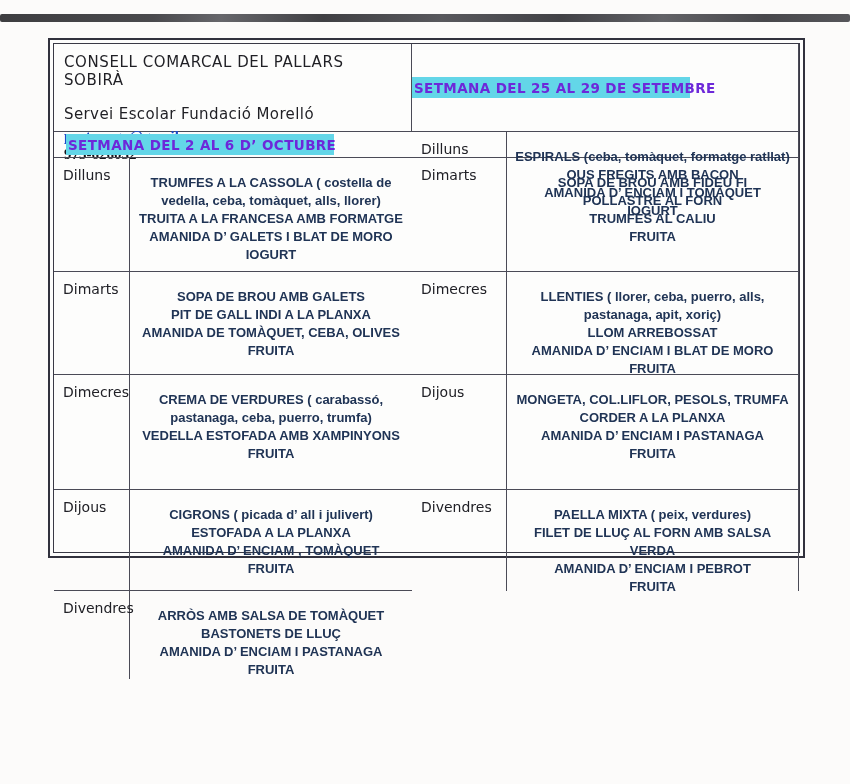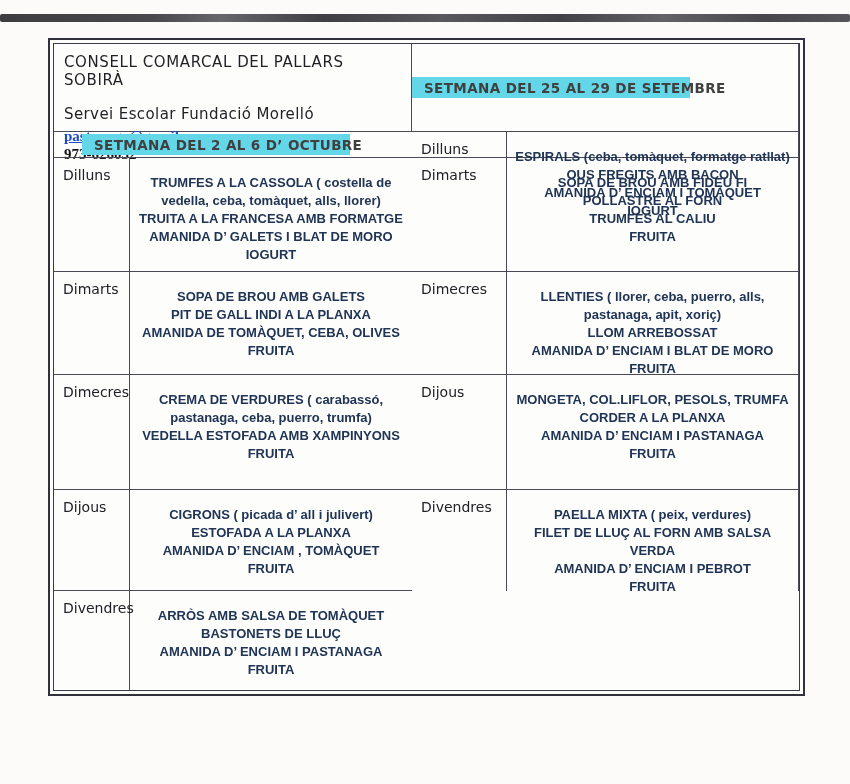--- a/index.html
+++ b/index.html
@@ -10,21 +10,21 @@
     font-family:"DejaVu Sans", sans-serif;
     overflow:hidden;
   }
   .scan-bar{
     position:absolute;left:0;top:14px;width:850px;height:8px;
     background:linear-gradient(90deg,#2d2d30 0%,#3a3a3e 18%,#59595e 26%,#2f2f33 38%,#4a4a4f 52%,#313136 66%,#55555a 78%,#38383c 90%,#47474c 100%);
     border-radius:2px;
     opacity:.92;
   }
   .table-outer{
-    position:absolute;left:48px;top:38px;width:757px;height:658px;
+    position:absolute;left:48px;top:38px;width:757px;height:520px;
     border:2px solid #31313d;
     padding:3px;
     box-sizing:border-box;
     background:#fdfdfc;
   }
   .table-inner{
     border:1px solid #3a3a46;
     width:100%;height:100%;
     box-sizing:border-box;
     display:grid;
@@ -44,30 +44,30 @@
     color:#1d49c8;text-decoration:underline;display:inline-block;line-height:18px;
   }
   .phone{font-family:"Liberation Serif", serif;font-weight:bold;font-size:15px;color:#14141a;line-height:19px;}
   .doc-title{font-size:15.5px;letter-spacing:.6px;margin:4px 0 7px 0;}
   .course{font-size:14.5px;letter-spacing:.4px;}
   
   .band{display:flex;align-items:center;}
   .band-right{padding-left:12px;}
   .hl{
     background:#63d6e8;
-    color:#404040;
+    color:#6d28d9;
     font-weight:bold;
     font-size:13.5px;
     letter-spacing:.4px;
-    padding:3px 4px 2px 12px;
+    padding:3px 4px 2px 2px;
     box-sizing:border-box;
     white-space:nowrap;
   }
   .hl-left{width:278px;}
-  .hl-right{width:268px;margin-left:16px;}
+  .hl-right{width:268px;}
   
   .day{
     padding:9px 4px 0 9px;
     font-size:14px;
     color:#202026;
   }
   .menu{
     font-family:"Liberation Sans", sans-serif;
     font-weight:bold;
     font-size:13px;

